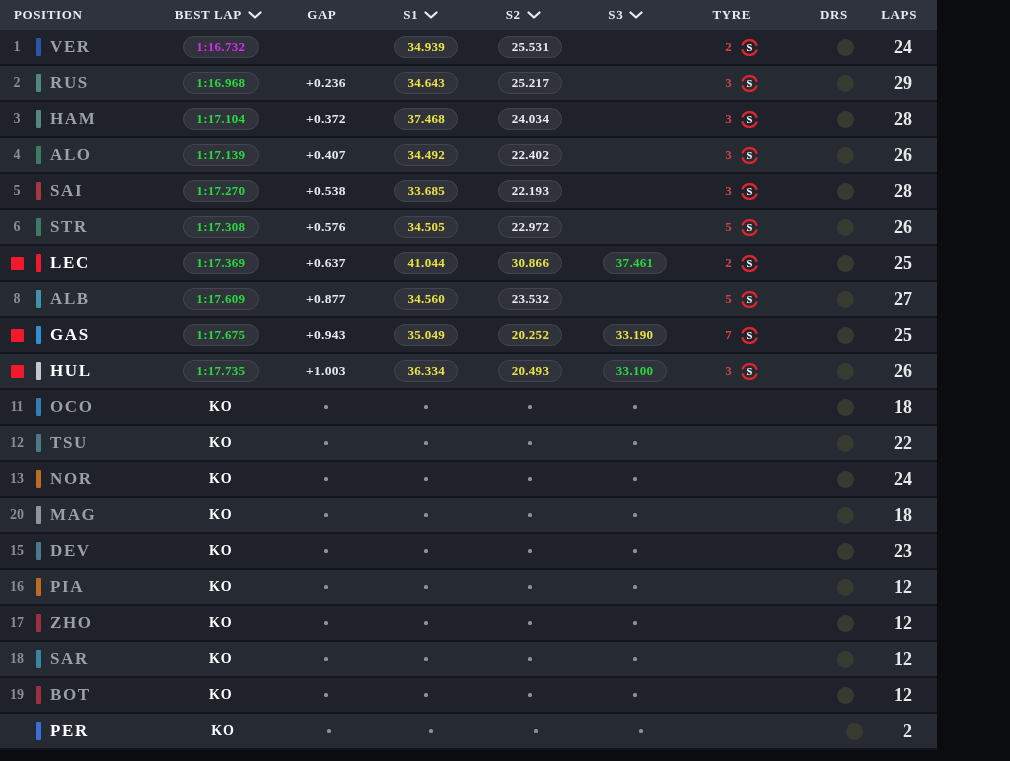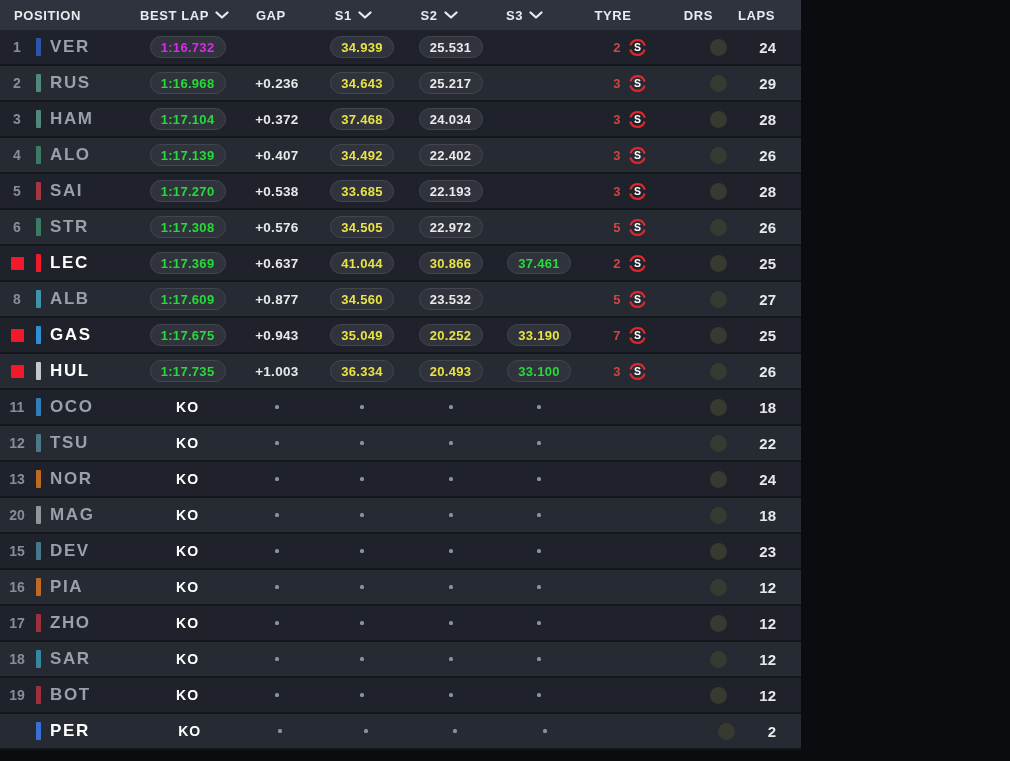--- a/index.html
+++ b/index.html
@@ -8,36 +8,36 @@
     --pill-bg:#30333c; --pill-border:#41454e;
     --lap-purple:#d42ee8; --lap-green:#27d93c;
     --sector-yellow:#e8e243; --sector-white:#e8eaec;
     --text-primary:#e6e8ea; --text-muted:#9098a1;
     --pit-red:#f2192c; --tyre-red:#e0252b; --tyre-stint-red:#cf4646;
     --drs-idle:#363a31; --dot:#8a9099;
   }
   *{box-sizing:border-box;margin:0;padding:0;}
   html,body{background:#0b0c0f;}
   body{font-family:"Liberation Sans","DejaVu Sans",sans-serif;}
-  .app{width:801px;height:761px;display:flex;flex-direction:column;overflow:hidden;background:var(--row-dark);}
+  .app{width:937px;height:761px;display:flex;flex-direction:column;overflow:hidden;background:var(--row-dark);font-family:Liberation Serif, serif;}
   .header-row{height:30px;flex:0 0 30px;background:var(--header-bg);display:flex;align-items:center;
     color:#e9ebee;font-size:13px;font-weight:700;letter-spacing:.6px;}
   .row{height:36px;flex:0 0 36px;display:flex;align-items:center;border-bottom:2px solid var(--row-divider);}
   .row.dark{background:var(--row-dark);}
   .row.light{background:var(--row-light);}
   .cell{display:flex;align-items:center;justify-content:center;height:100%;}
   .c-pos{width:170px;justify-content:flex-start;}
   .c-best{width:118px;}
   .c-gap{width:100px;}
   .c-s{width:108px;}
   .c-tyre{width:115px;}
   .c-drs{width:100px;}
   .c-laps{flex:1;justify-content:flex-end;padding-right:25px;}
   .header-row .c-pos{padding-left:14px;}
-  .header-row .c-laps{padding-right:26px;}
+  .header-row .c-laps{padding-right:20px;}
   .chev{margin-left:6px;display:inline-flex;}
   .pos-slot{width:34px;display:flex;justify-content:center;align-items:center;}
   .pos-num{font-size:14px;font-weight:700;color:#868d96;}
   .pit-square{width:13px;height:13px;border-radius:1px;background:var(--pit-red);display:inline-block;}
   .team-bar{width:5px;height:18px;margin-left:2px;border-radius:1px;display:inline-block;}
   .driver{margin-left:9px;font-size:17px;font-weight:700;letter-spacing:1.6px;color:#9aa0a8;}
   .driver.active{color:#ffffff;}
   .pill{background:var(--pill-bg);border:1px solid var(--pill-border);border-radius:11px;height:22px;
     display:inline-flex;align-items:center;justify-content:center;font-size:13px;font-weight:700;letter-spacing:.3px;}
   .best-pill{min-width:76px;padding:0 9px;}
@@ -45,21 +45,21 @@
   .t-purple{color:var(--lap-purple);}
   .t-green{color:var(--lap-green);}
   .t-yellow{color:var(--sector-yellow);}
   .t-white{color:var(--sector-white);}
   .gap-text{font-size:13.5px;font-weight:700;color:var(--text-primary);letter-spacing:.3px;}
   .ko-text{font-size:14px;font-weight:700;color:#ffffff;letter-spacing:1px;}
   .dot{width:4px;height:4px;border-radius:1.5px;background:var(--dot);display:inline-block;}
   .stint{font-size:13px;font-weight:700;color:var(--tyre-stint-red);margin-right:8px;}
   .tyre-icon{display:inline-flex;}
   .drs-circle{width:17px;height:17px;border-radius:50%;background:var(--drs-idle);display:inline-block;}
-  .laps-text{font-size:15px;font-weight:700;color:var(--text-primary);}
+  .laps-text{font-size:18px;font-weight:700;color:var(--text-primary);}
   .bottom-bar{flex:1;background:var(--bottom-bar);}
 </style>
 </head>
 <body>
 
 <div class="app">
 
   <div class="header-row">
     <div class="cell c-pos">
       <span>POSITION</span>

